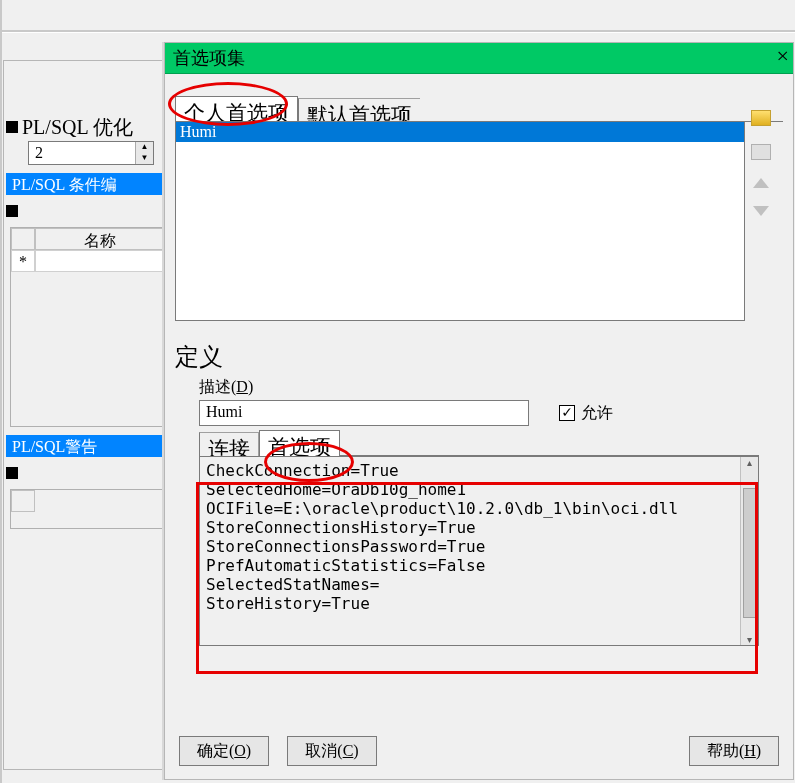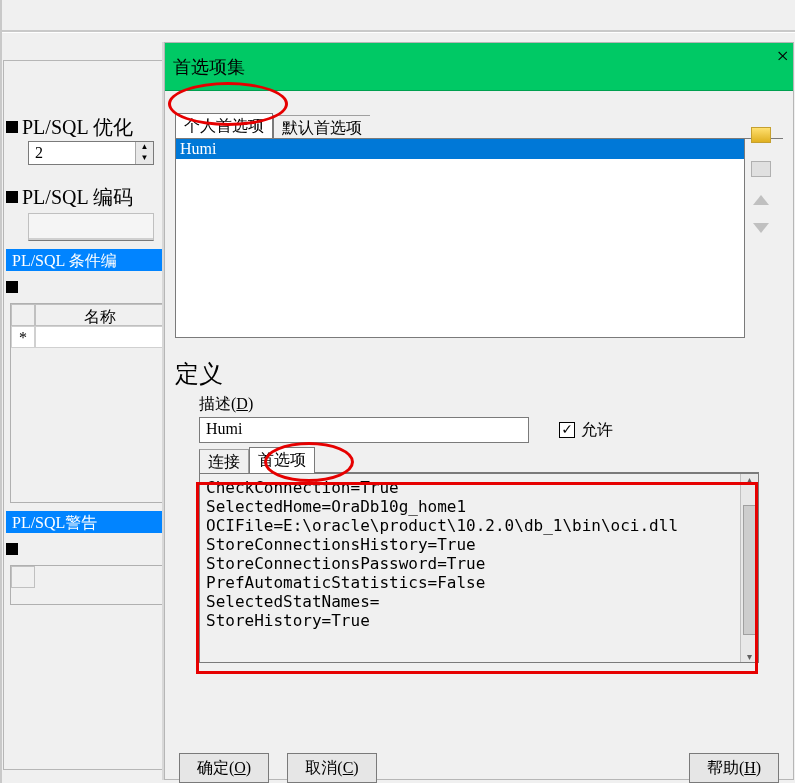--- a/index.html
+++ b/index.html
@@ -101,21 +101,21 @@
     left: 164px; top: 42px;
     width: 630px; 
     height: 738px;
     background: #f0f0f0;
     border: 1px solid #b6b6b6;
     box-shadow: -2px 0 0 #d8d8d8;
     z-index: 10;
   }
   .dlg-titlebar {
     background: #00c965;
-    height: 48px;
+    height: 31px;
     display: flex; align-items: center;
     padding: 0 8px;
     border-bottom: 1px solid #00a050;
     position: relative;
     font-family: Liberation Serif, serif;
   }
   .dlg-titlebar .ttl { font-size: 18px; }
   .dlg-close {
     position:absolute; right:4px; top:2px;
     font-size: 22px; line-height:22px;
@@ -130,21 +130,21 @@
     height: 26px;
     position: relative;
     border-bottom: 1px solid #7a7a7a;
   }
   .tab {
     display:inline-block;
     border:1px solid #7a7a7a;
     border-bottom: none;
     background:#fff;
     padding: 2px 8px;
-    font-size:16px;
+    font-size:21px;
     position: relative;
     top: 0;
   }
   .tab.active {
     font-weight: normal;
     background:#fff;
   }
   .tab.inactive {
     background:#f0f0f0;
     top: 2px;
@@ -311,27 +311,20 @@
       </div>
       <div class="num-field">
         <div class="val">2</div>
         <div class="spin">
           <div>▲</div>
           <div>▼</div>
         </div>
       </div>
     </div>
 
-    <div class="row-block" style="margin-top:20px;">
-      <div class="row-head">
-        <div class="chk-sq"></div>
-        <span class="lbl">PL/SQL 编码</span>
-      </div>
-      <div class="gray-field"></div>
-    </div>
 
 
     <div class="blue-strip">
       <span>PL/SQL 条件编</span>
     </div>
     <div class="row-head" style="margin-top:4px;">
       <div class="chk-sq"></div>
     </div>
     <div class="table-sect" style="height:200px;">
       <div class="th">

